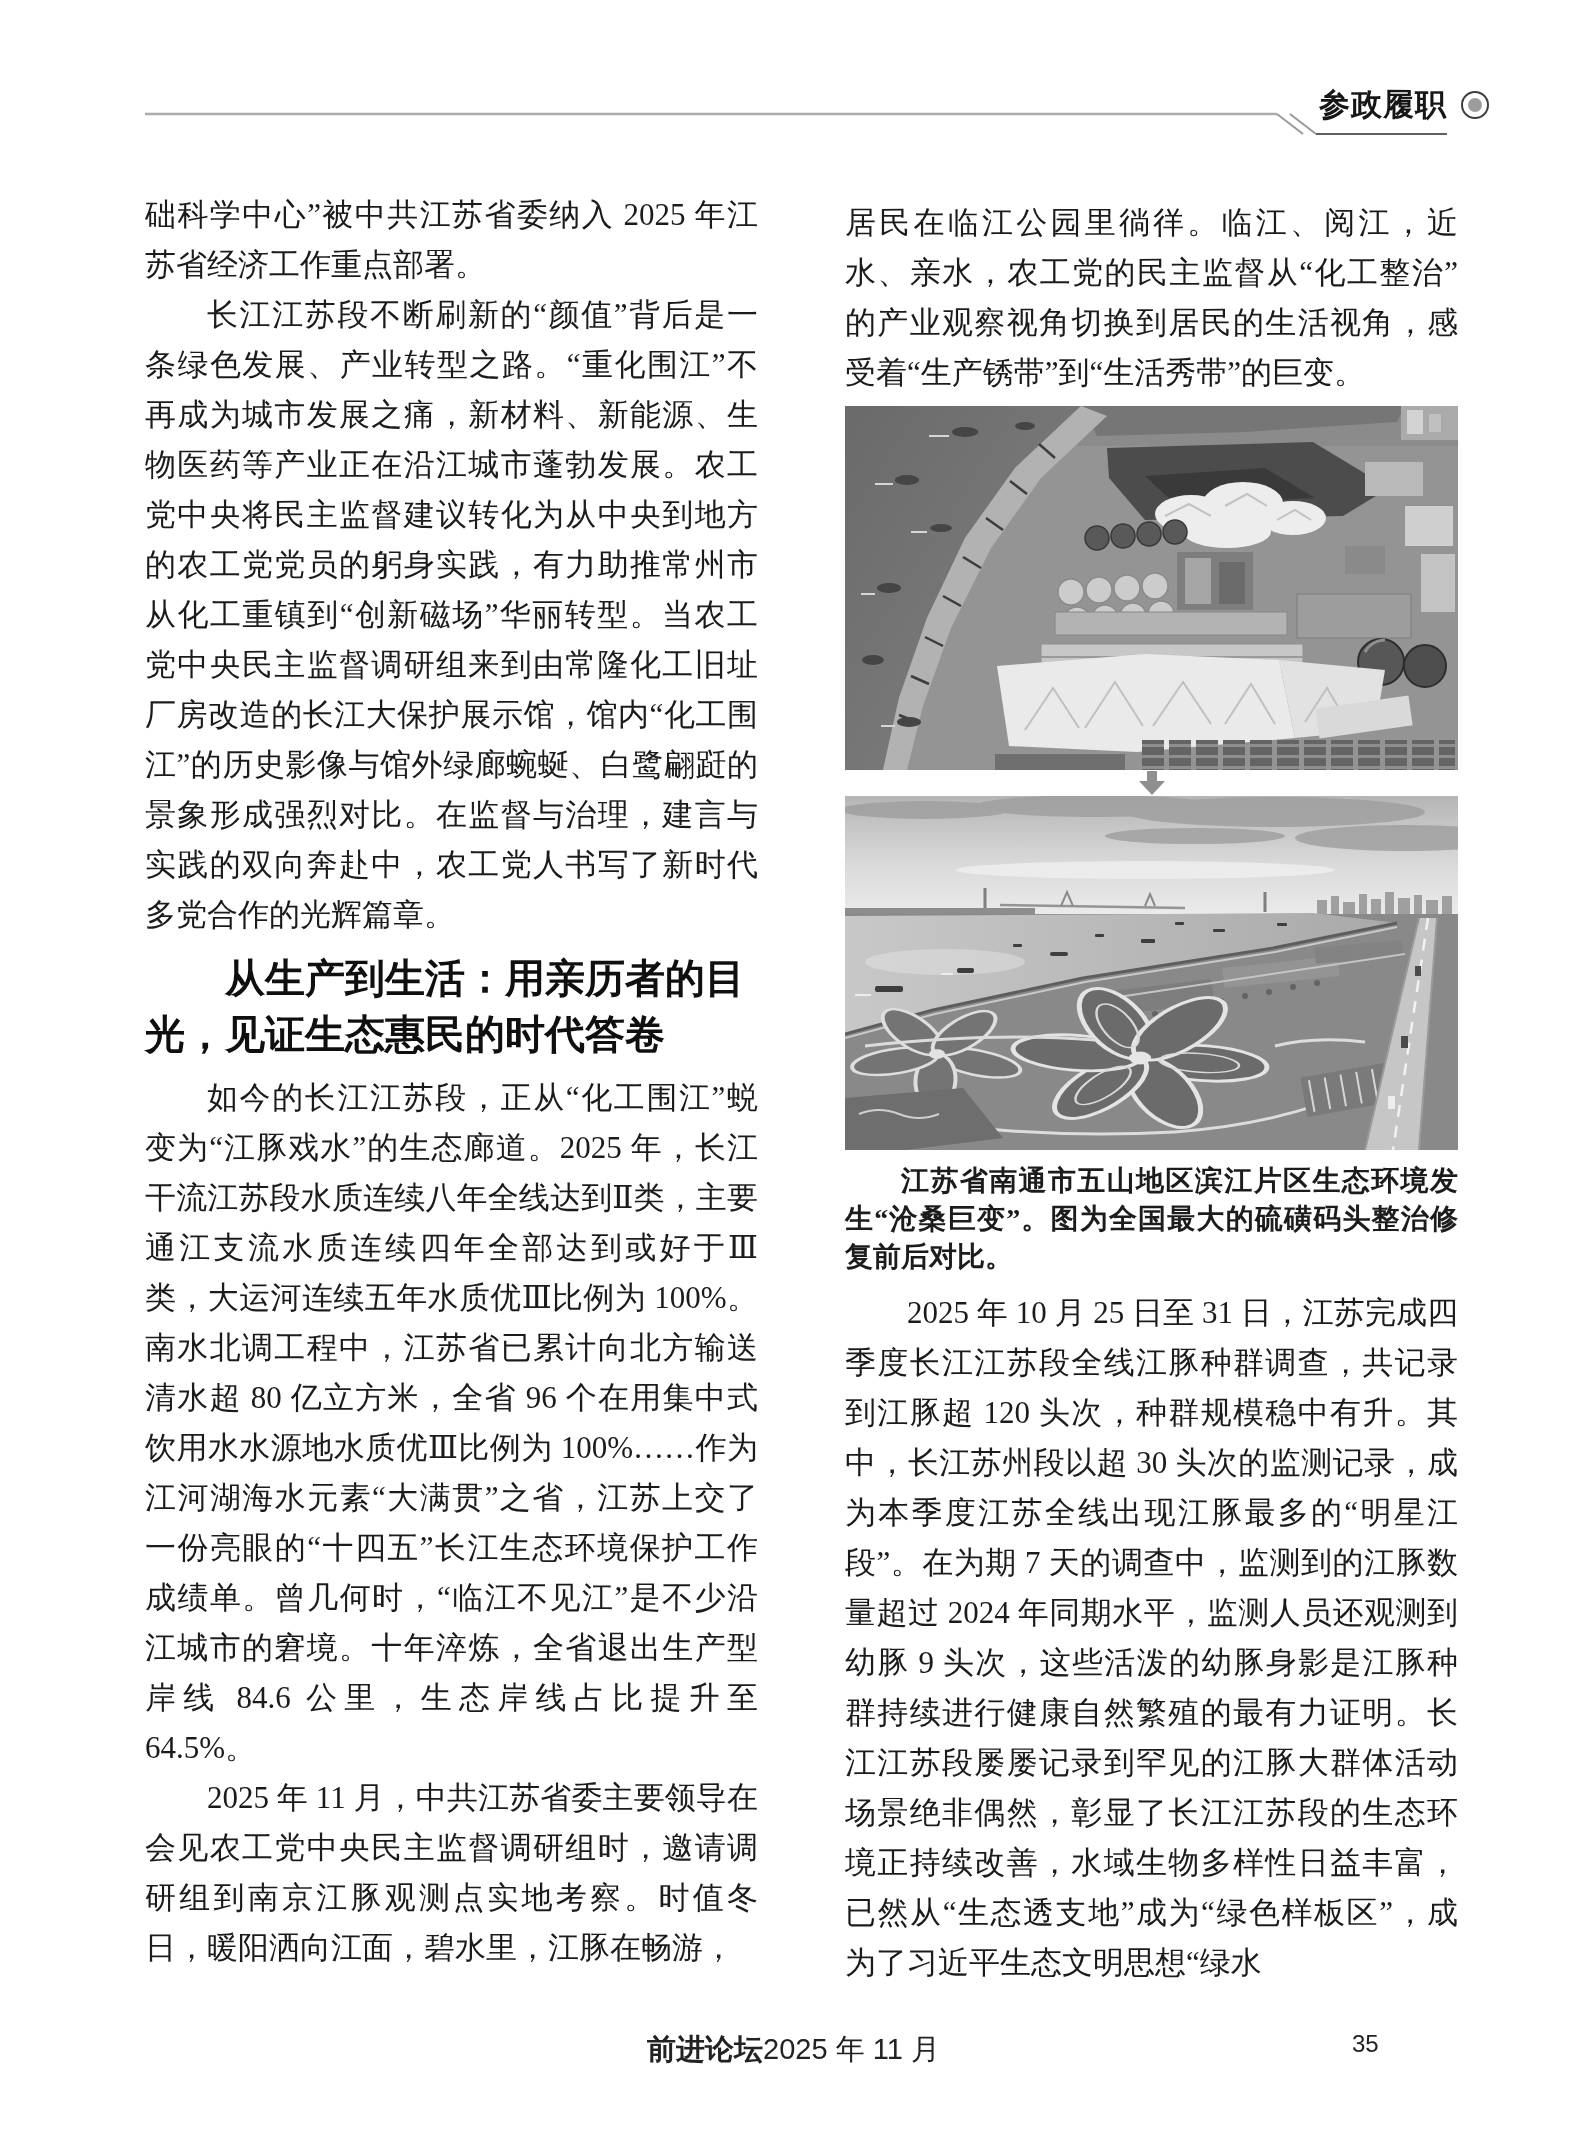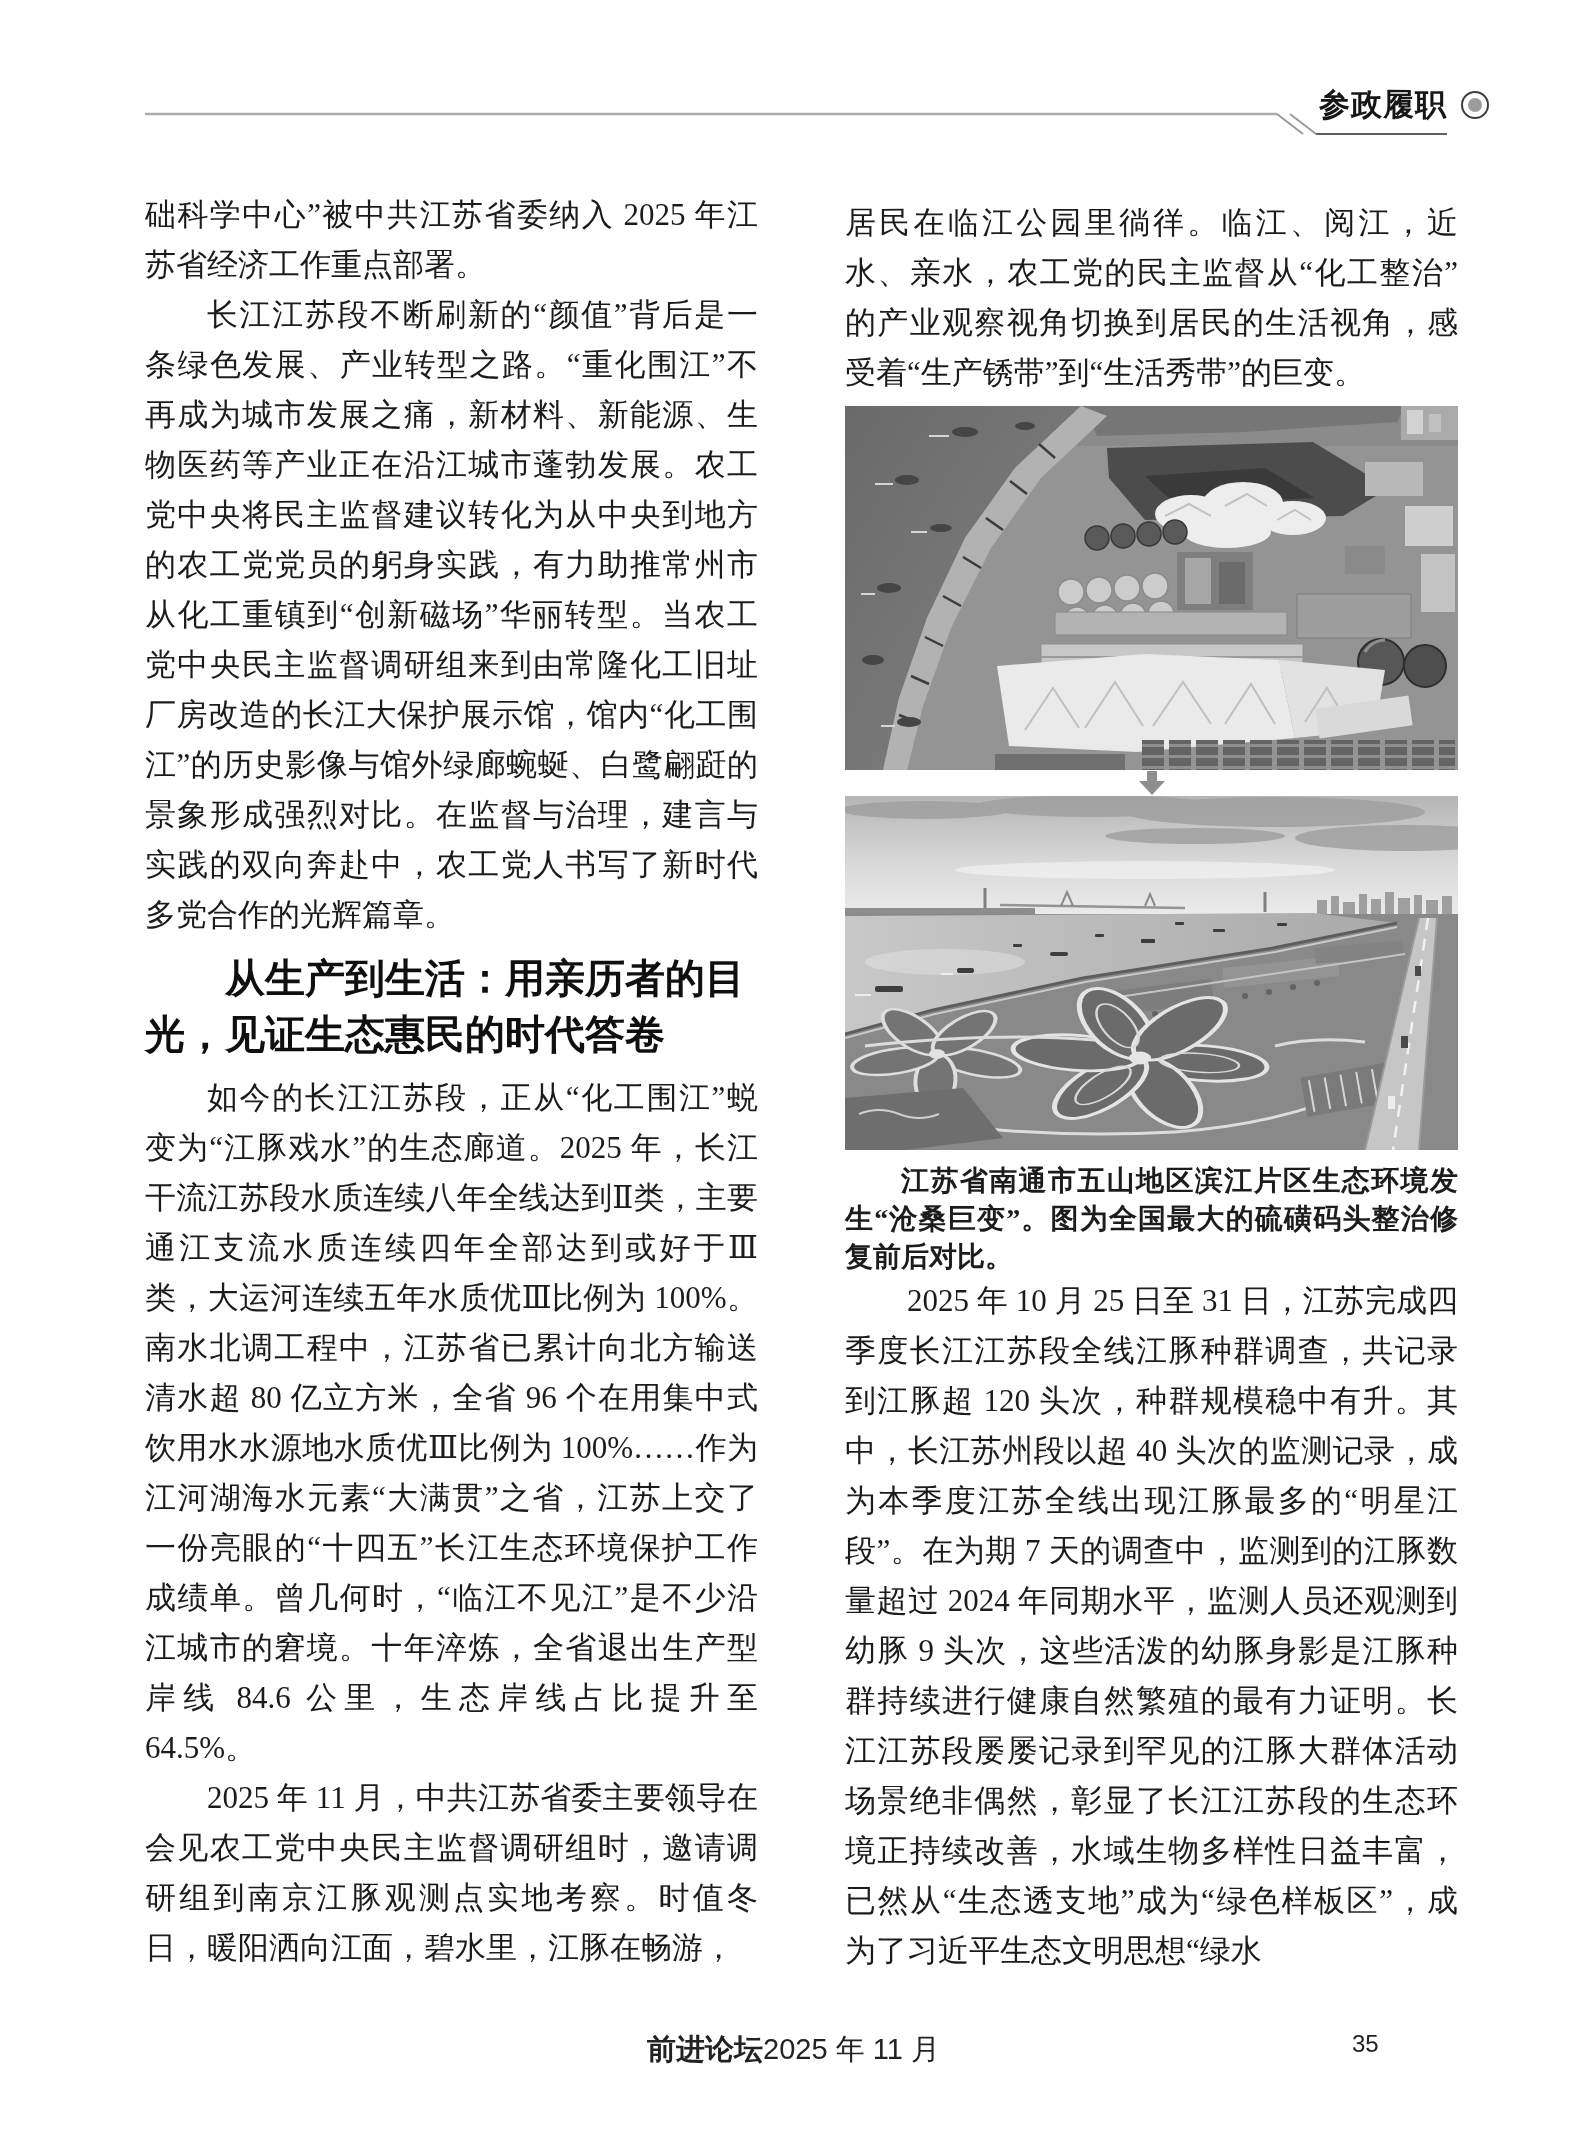--- a/index.html
+++ b/index.html
@@ -16,21 +16,21 @@
         background:#9c9c9c;border-radius:50%;}
   
   .col{position:absolute;width:613px;font-size:31px;line-height:50px;text-align:justify;}
   .col-left{left:145px;top:190px;}
   .col-right{left:845px;top:198px;}
   .col p{margin:0;}
   .indent{text-indent:2em;}
   .subheading{font-family:"Liberation Sans","DejaVu Sans",sans-serif;font-weight:700;
         font-size:40px;line-height:56px;margin:10px 0 11px;text-indent:2em;text-align:left;color:#0f0f0f;}
   
-  figure{margin:8px 0 0;}
+  figure{margin:8px 0 12px;}
   .photo{display:block;width:613px;}
   .arrow-row{display:flex;justify-content:center;align-items:center;height:26px;}
   .caption{margin-top:12px;font-size:28px;line-height:38px;font-weight:700;text-indent:2em;
         text-align:justify;color:#1c1c1c;}
   .rc-p2{margin-top:10px;}
   
   .footer-center{position:absolute;top:2030px;left:50%;transform:translateX(-50%);
         font-family:"Liberation Sans","DejaVu Sans",sans-serif;font-size:29px;color:#222;
         display:flex;white-space:nowrap;}
   .footer-center .journal{font-weight:700;}
@@ -298,21 +298,21 @@
         <g fill="#4a4a4a">
           <rect x="570" y="170" width="6" height="10"></rect>
             <rect x="556" y="240" width="7" height="12"></rect>
           <rect x="543" y="300" width="7" height="13" fill="#ededed"></rect>
         </g>
       </svg>
 
       <figcaption class="caption">江苏省南通市五山地区滨江片区生态环境发生“沧桑巨变”。图为全国最大的硫磺码头整治修复前后对比。</figcaption>
     </figure>
 
-    <p class="indent rc-p2">2025 年 10 月 25 日至 31 日，江苏完成四季度长江江苏段全线江豚种群调查，共记录到江豚超 120 头次，种群规模稳中有升。其中，长江苏州段以超 40 头次的监测记录，成为本季度江苏全线出现江豚最多的“明星江段”。在为期 7 天的调查中，监测到的江豚数量超过 2024 年同期水平，监测人员还观测到幼豚 9 头次，这些活泼的幼豚身影是江豚种群持续进行健康自然繁殖的最有力证明。长江江苏段屡屡记录到罕见的江豚大群体活动场景绝非偶然，彰显了长江江苏段的生态环境正持续改善，水域生物多样性日益丰富，已然从“生态透支地”成为“绿色样板区”，成为了习近平生态文明思想“绿水</p>
+    <p class="indent rc-p2">2025 年 10 月 25 日至 31 日，江苏完成四季度长江江苏段全线江豚种群调查，共记录到江豚超 120 头次，种群规模稳中有升。其中，长江苏州段以超 30 头次的监测记录，成为本季度江苏全线出现江豚最多的“明星江段”。在为期 7 天的调查中，监测到的江豚数量超过 2024 年同期水平，监测人员还观测到幼豚 9 头次，这些活泼的幼豚身影是江豚种群持续进行健康自然繁殖的最有力证明。长江江苏段屡屡记录到罕见的江豚大群体活动场景绝非偶然，彰显了长江江苏段的生态环境正持续改善，水域生物多样性日益丰富，已然从“生态透支地”成为“绿色样板区”，成为了习近平生态文明思想“绿水</p>
   </div>
 
   <div class="footer-center">
     <span class="journal">前进论坛</span>
     <span class="issue">2025 年 11 月</span>
   </div>
   <div class="footer-page">35</div>
 
 </div>
 

